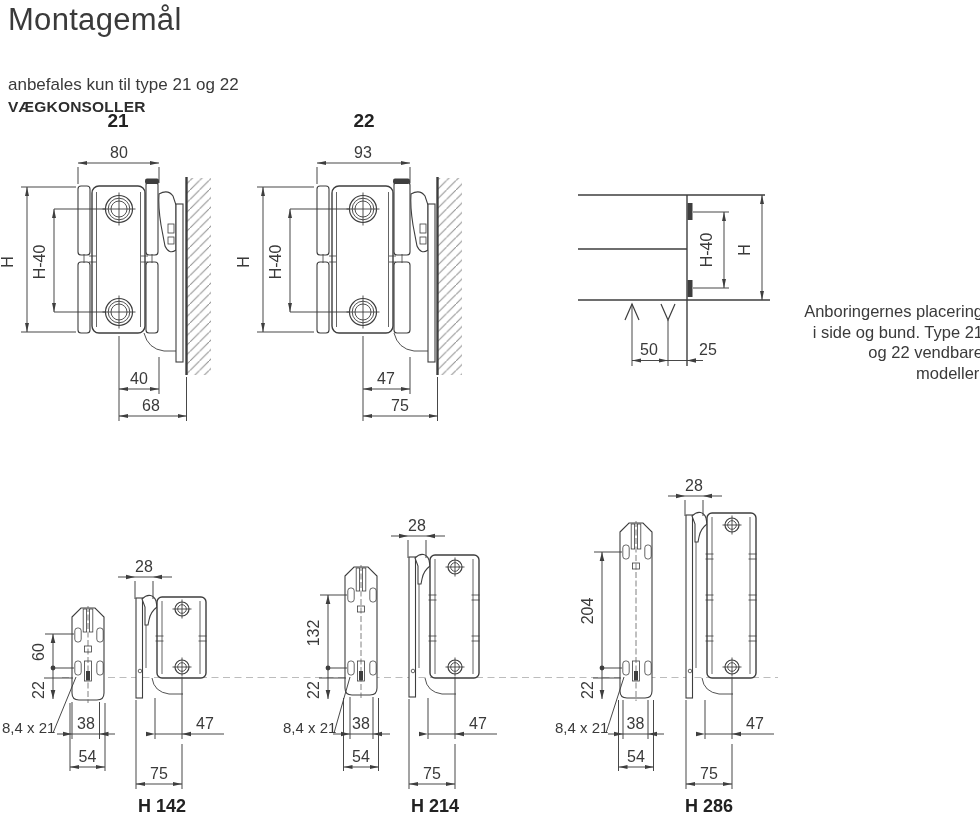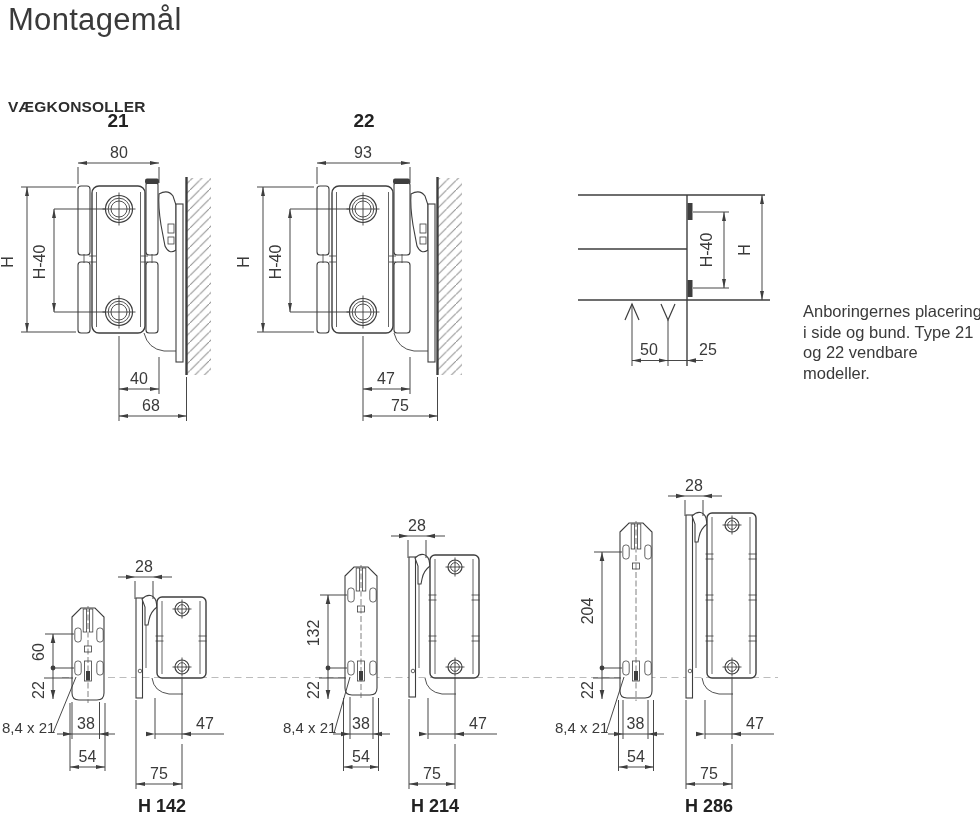--- a/index.html
+++ b/index.html
@@ -1,17 +1,17 @@
 <!DOCTYPE html>
 <html><head>
 <meta charset="utf-8">
 <style>
   html,body { margin:0; padding:0; background:#fff; }
   .page { position:relative; width:980px; height:822px; background:#fff; overflow:hidden;
-          font-family:"Liberation Sans", sans-serif; }
+          font-family:"Liberation Sans", sans-serif;text-align:right; }
   .abs { position:absolute; }
   .t-title { font-size:31px; color:#3a3a3a; letter-spacing:.3px; }
   .t-sec   { font-size:15.5px; font-weight:bold; color:#2d2d2d; letter-spacing:.2px; }
   .t-sub   { font-size:17px; color:#3a3a3a; }
   .note    { font-size:16.5px; color:#3a3a3a; line-height:20.5px; }
   svg.drawing { position:absolute; left:0; top:0; }
   
   .ln   { stroke:#3e3e3e; stroke-width:1.4; fill:none; }
   .lnf  { stroke:#3e3e3e; stroke-width:1.4; fill:#fff; }
   .lnf2 { stroke:#3e3e3e; stroke-width:1.1; fill:#fff; }
@@ -29,20 +29,21 @@
   text.txtb { font-size:19px; font-weight:bold; fill:#222; text-anchor:middle; font-family:"Liberation Sans",sans-serif; }
   text.txth { font-size:18px; font-weight:bold; fill:#222; text-anchor:middle; font-family:"Liberation Sans",sans-serif; }
 </style>
 </head>
 <body>
 
 <div class="page">
 
   <div class="abs t-title" style="left:8px; top:2px;">Montagemål</div>
   <div class="abs t-sec" style="left:8px; top:54px;margin-top:44px;">VÆGKONSOLLER</div>
+  <div class="abs t-sub" style="left:8px; top:75px;">anbefales kun til type 21 og 22</div>
 
   <div class="abs note" style="left:803px; top:301px; width:180px;">
     <div>Anboringernes placering</div>
     <div>i side og bund. Type 21</div>
     <div>og 22 vendbare modeller.</div>
   </div>
 
   <svg class="drawing" width="980" height="822" viewBox="0 0 980 822">
     <defs>
       <marker id="arr" viewBox="0 0 9 5" refX="9" refY="2.5" markerWidth="9" markerHeight="5" markerUnits="userSpaceOnUse" orient="auto-start-reverse">

